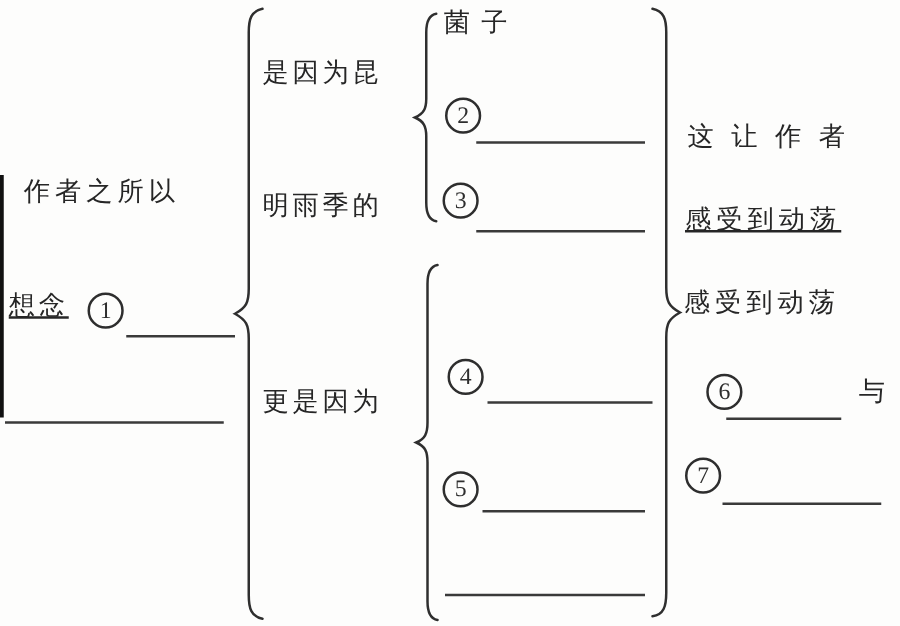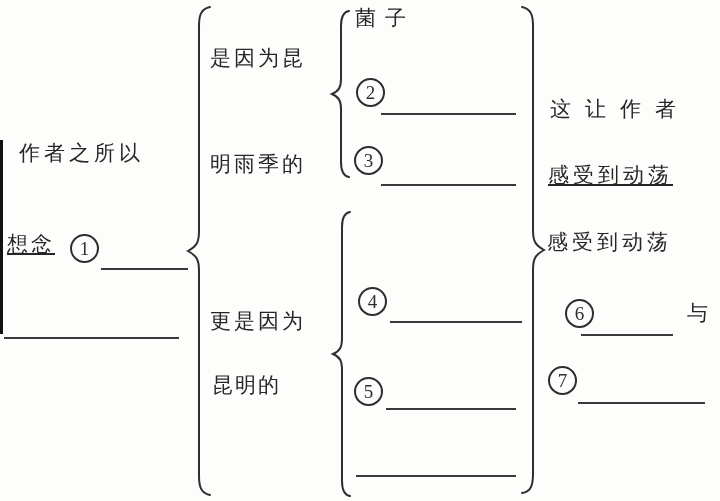--- a/index.html
+++ b/index.html
@@ -55,21 +55,20 @@
     <span>2</span>
   </div>
   <div class="ul" style="left:381px; top:113px; width:135px;"></div>
 
   <div class="circle" style="left:354px; top:146px;">
     <span>3</span>
   </div>
   <div class="ul" style="left:381px; top:184px; width:135px;"></div>
 
   <div class="txt" style="left:210px; top:309px; letter-spacing:3px;">更是因为</div>
-  <div class="txt" style="left:212px; top:373px; letter-spacing:2px;">昆明的</div>
 
   <svg class="brace" style="left:330px; top:210px;" width="24" height="288" viewBox="0 0 24 288">
     <path d="M 20 2 C 14 3 12 8 12 17 L 12 128 C 12 137 10 141 3 144 C 10 147 12 151 12 160 L 12 271 C 12 280 14 285 20 286"></path>
   </svg>
 
 
   <div class="circle" style="left:358px; top:287px;">
     <span>4</span>
   </div>
   <div class="ul" style="left:390px; top:321px; width:132px;"></div>

